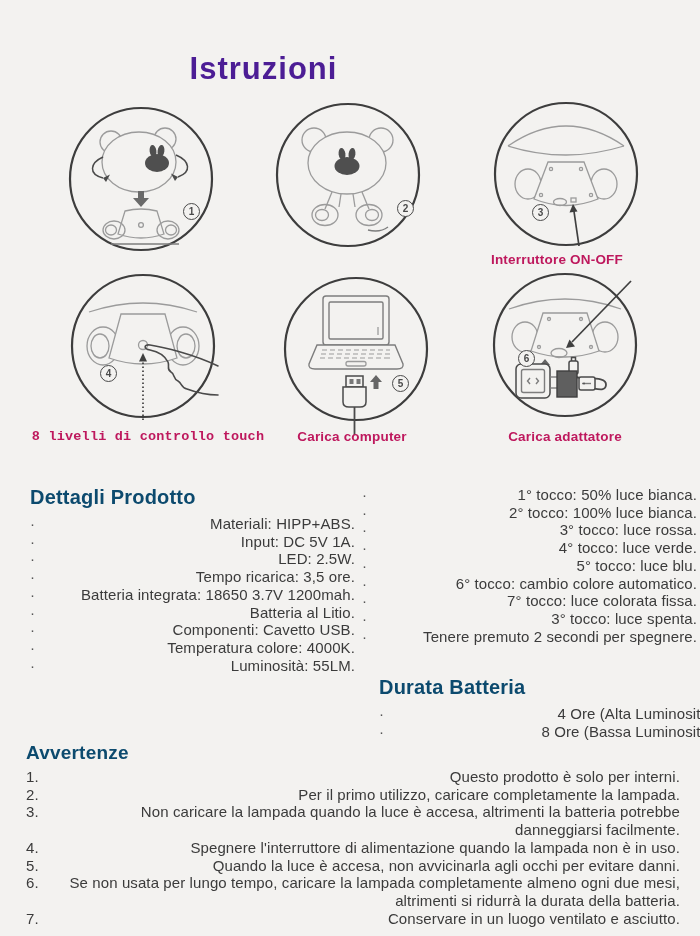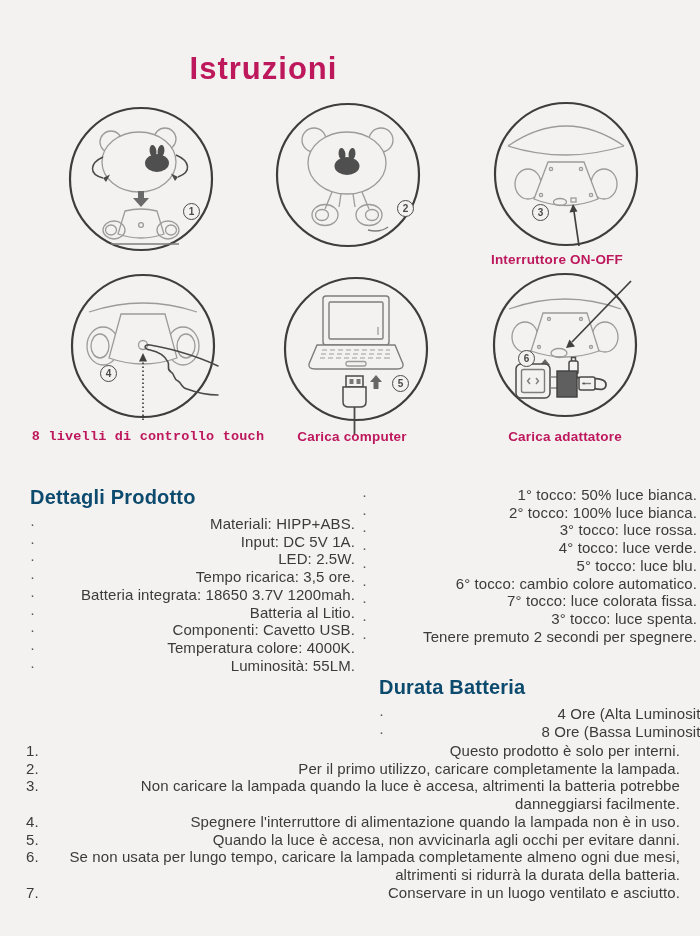--- a/index.html
+++ b/index.html
@@ -5,21 +5,21 @@
   html,body{margin:0;padding:0;}
   body{
     width:700px;height:936px;position:relative;overflow:hidden;
     background:#f3f2f0;
     font-family:"Liberation Sans","DejaVu Sans",sans-serif;
     color:#3b3b3b;
   }
   .abs{position:absolute;}
   .page-title{
     top:30px;left:0;width:527px;text-align:center;
-    font-size:31px;font-weight:600;color:#be185d;letter-spacing:1px;
+    font-size:31px;font-weight:600;color:#4c1d95;letter-spacing:1px;
   }
   .fig{width:160px;height:185px;}
   .fig svg{position:absolute;top:0;left:0;}
   .badge{
     position:absolute;width:15px;height:15px;border:1.4px solid #4a4a4a;border-radius:50%;
     font-size:10px;font-weight:600;color:#4a4a4a;display:flex;align-items:center;justify-content:center;
     background:#f3f2f0;
   }
   .caption{
     font-size:13.5px;font-weight:600;color:#be185d;text-align:center;letter-spacing:.2px;
@@ -284,20 +284,21 @@
         <span class="txt">4 Ore (Alta Luminosità)</span>
       </li>
     <li style="line-height:18.2px;">
         <span class="bullet">·</span>
         <span class="txt">8 Ore (Bassa Luminosità)</span>
       </li>
   </ul>
 </div>
 
 <div class="abs section" style="left:26px;top:742px;width:654px;">
+  <h2 style="font-size:19px;margin-bottom:4px;">Avvertenze</h2>
   <ol>
     <li>
         <span class="num">1.</span>
         <span class="txt">Questo prodotto è solo per interni.</span>
       </li>
     <li>
         <span class="num">2.</span>
         <span class="txt">Per il primo utilizzo, caricare completamente la lampada.</span>
       </li>
     <li>

